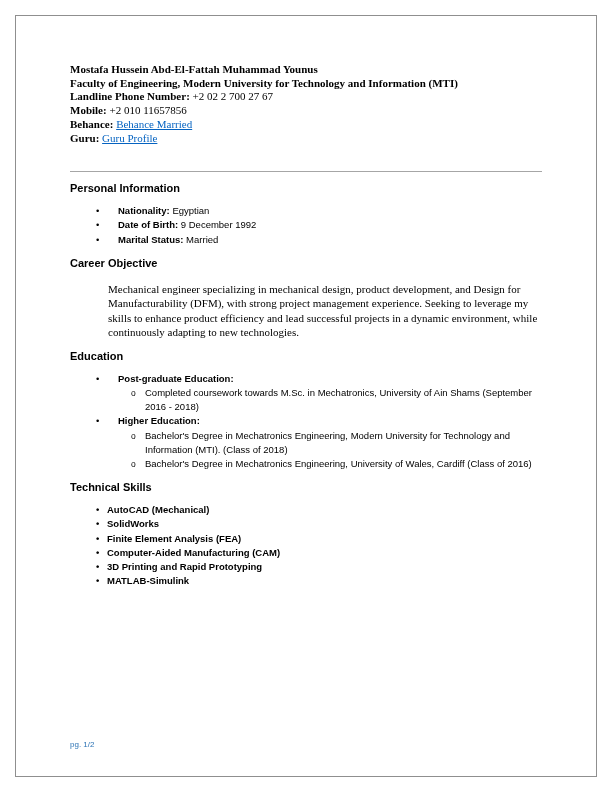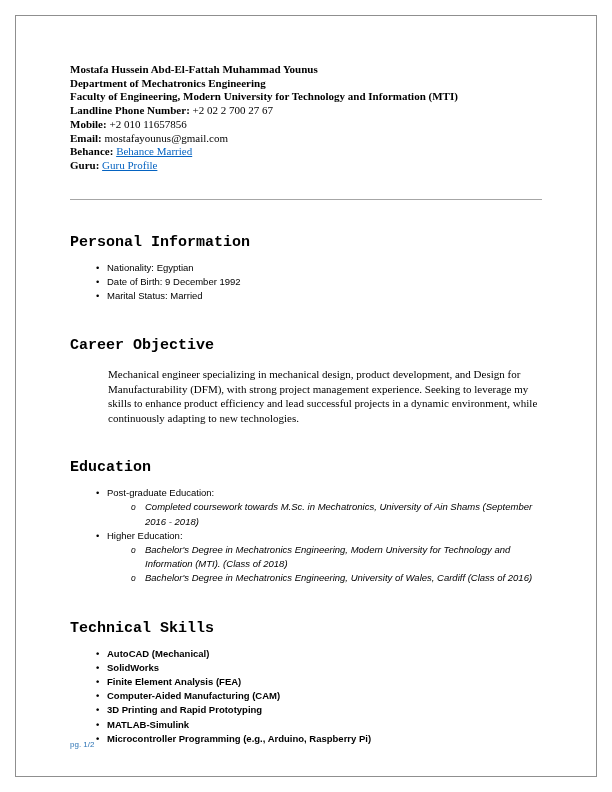--- a/index.html
+++ b/index.html
@@ -12,59 +12,57 @@
   .page { position:relative; width:612px; height:792px; background:#fff; overflow:hidden; }
   .page-border { position:absolute; inset:15px; border:1px solid #8f8f8f; }
   .content { position:absolute; left:70px; right:70px; top:63px; }
 
   .hline { font-size:11px; line-height:13.7px; }
   .b { font-weight:bold; }
   a.doclink { color:#0563C1; text-decoration:underline; cursor:pointer; }
 
   hr.rule { border:none; border-top:1px solid #a6a6a6; margin:26px 0 0 0; }
 
-  h2.sect { font-size:15px; font-weight:bold; margin:34px 0 10px 0; font-family:Liberation Mono, monospace; }
+  h2.sect { font-size:11px; font-weight:bold; margin:10px 0 10px 0; font-family:Liberation Sans, sans-serif; }
 
   .list { margin-top:4px; }
   .li1, .li2 {
     position:relative;
     font-family:"Liberation Sans", sans-serif;
     font-size:9.5px;
     line-height:14.2px;
   }
   .li1 { margin-left:25px; padding-left:12px; }
   .li1::before { content:"\2022"; position:absolute; left:1px; top:0; }
-  .li2 { margin-left:60px; padding-left:15px;font-style:italic; }
+  .li2 { margin-left:60px; padding-left:15px; }
   .li2::before { content:"o"; position:absolute; left:1px; top:0; font-size:8.5px; }
-  .li1 .lbl { font-weight:normal; }
+  .li1 .lbl { font-weight:bold;margin-left:11px; }
   .skill { font-weight:bold; }
 
   .objective { font-size:11px; line-height:14.5px; margin-top:13px;margin-left:38px; }
 
   .footer {
     position:absolute; left:70px; top:740px;
     font-family:"Liberation Sans", sans-serif;
     font-size:8px; color:#2E74B5;
   }
 </style>
 </head>
 <body>
 
 <div class="page">
   <div class="page-border"></div>
 
   <div class="content">
 
     <div>
       <p class="hline b">Mostafa Hussein Abd-El-Fattah Muhammad Younus</p>
-      <p class="hline b">Department of Mechatronics Engineering</p>
       <p class="hline b">Faculty of Engineering, Modern University for Technology and Information (MTI)</p>
       <p class="hline"><span class="b">Landline Phone Number:</span> <span>+2 02 2 700 27 67</span></p>
       <p class="hline"><span class="b">Mobile:</span> <span>+2 010 11657856</span></p>
-      <p class="hline"><span class="b">Email:</span> <span>mostafayounus@gmail.com</span></p>
       <p class="hline"><span class="b">Behance:</span> <a class="doclink" href="#">Behance Married</a></p>
       <p class="hline"><span class="b">Guru:</span> <a class="doclink" href="#">Guru Profile</a></p>
     </div>
 
     <hr class="rule">
 
     <h2 class="sect">Personal Information</h2>
     <div class="list">
       <div class="li1"><span class="lbl">Nationality:</span> <span>Egyptian</span></div>
       <div class="li1"><span class="lbl">Date of Birth:</span> <span>9 December 1992</span></div>
@@ -84,19 +82,18 @@
     </div>
 
     <h2 class="sect">Technical Skills</h2>
     <div class="list">
       <div class="li1 skill">AutoCAD (Mechanical)</div>
       <div class="li1 skill">SolidWorks</div>
       <div class="li1 skill">Finite Element Analysis (FEA)</div>
       <div class="li1 skill">Computer-Aided Manufacturing (CAM)</div>
       <div class="li1 skill">3D Printing and Rapid Prototyping</div>
       <div class="li1 skill">MATLAB-Simulink</div>
-      <div class="li1 skill">Microcontroller Programming (e.g., Arduino, Raspberry Pi)</div>
     </div>
 
   </div>
 
   <div class="footer">pg. 1/2</div>
 </div>
 
 </body></html>

